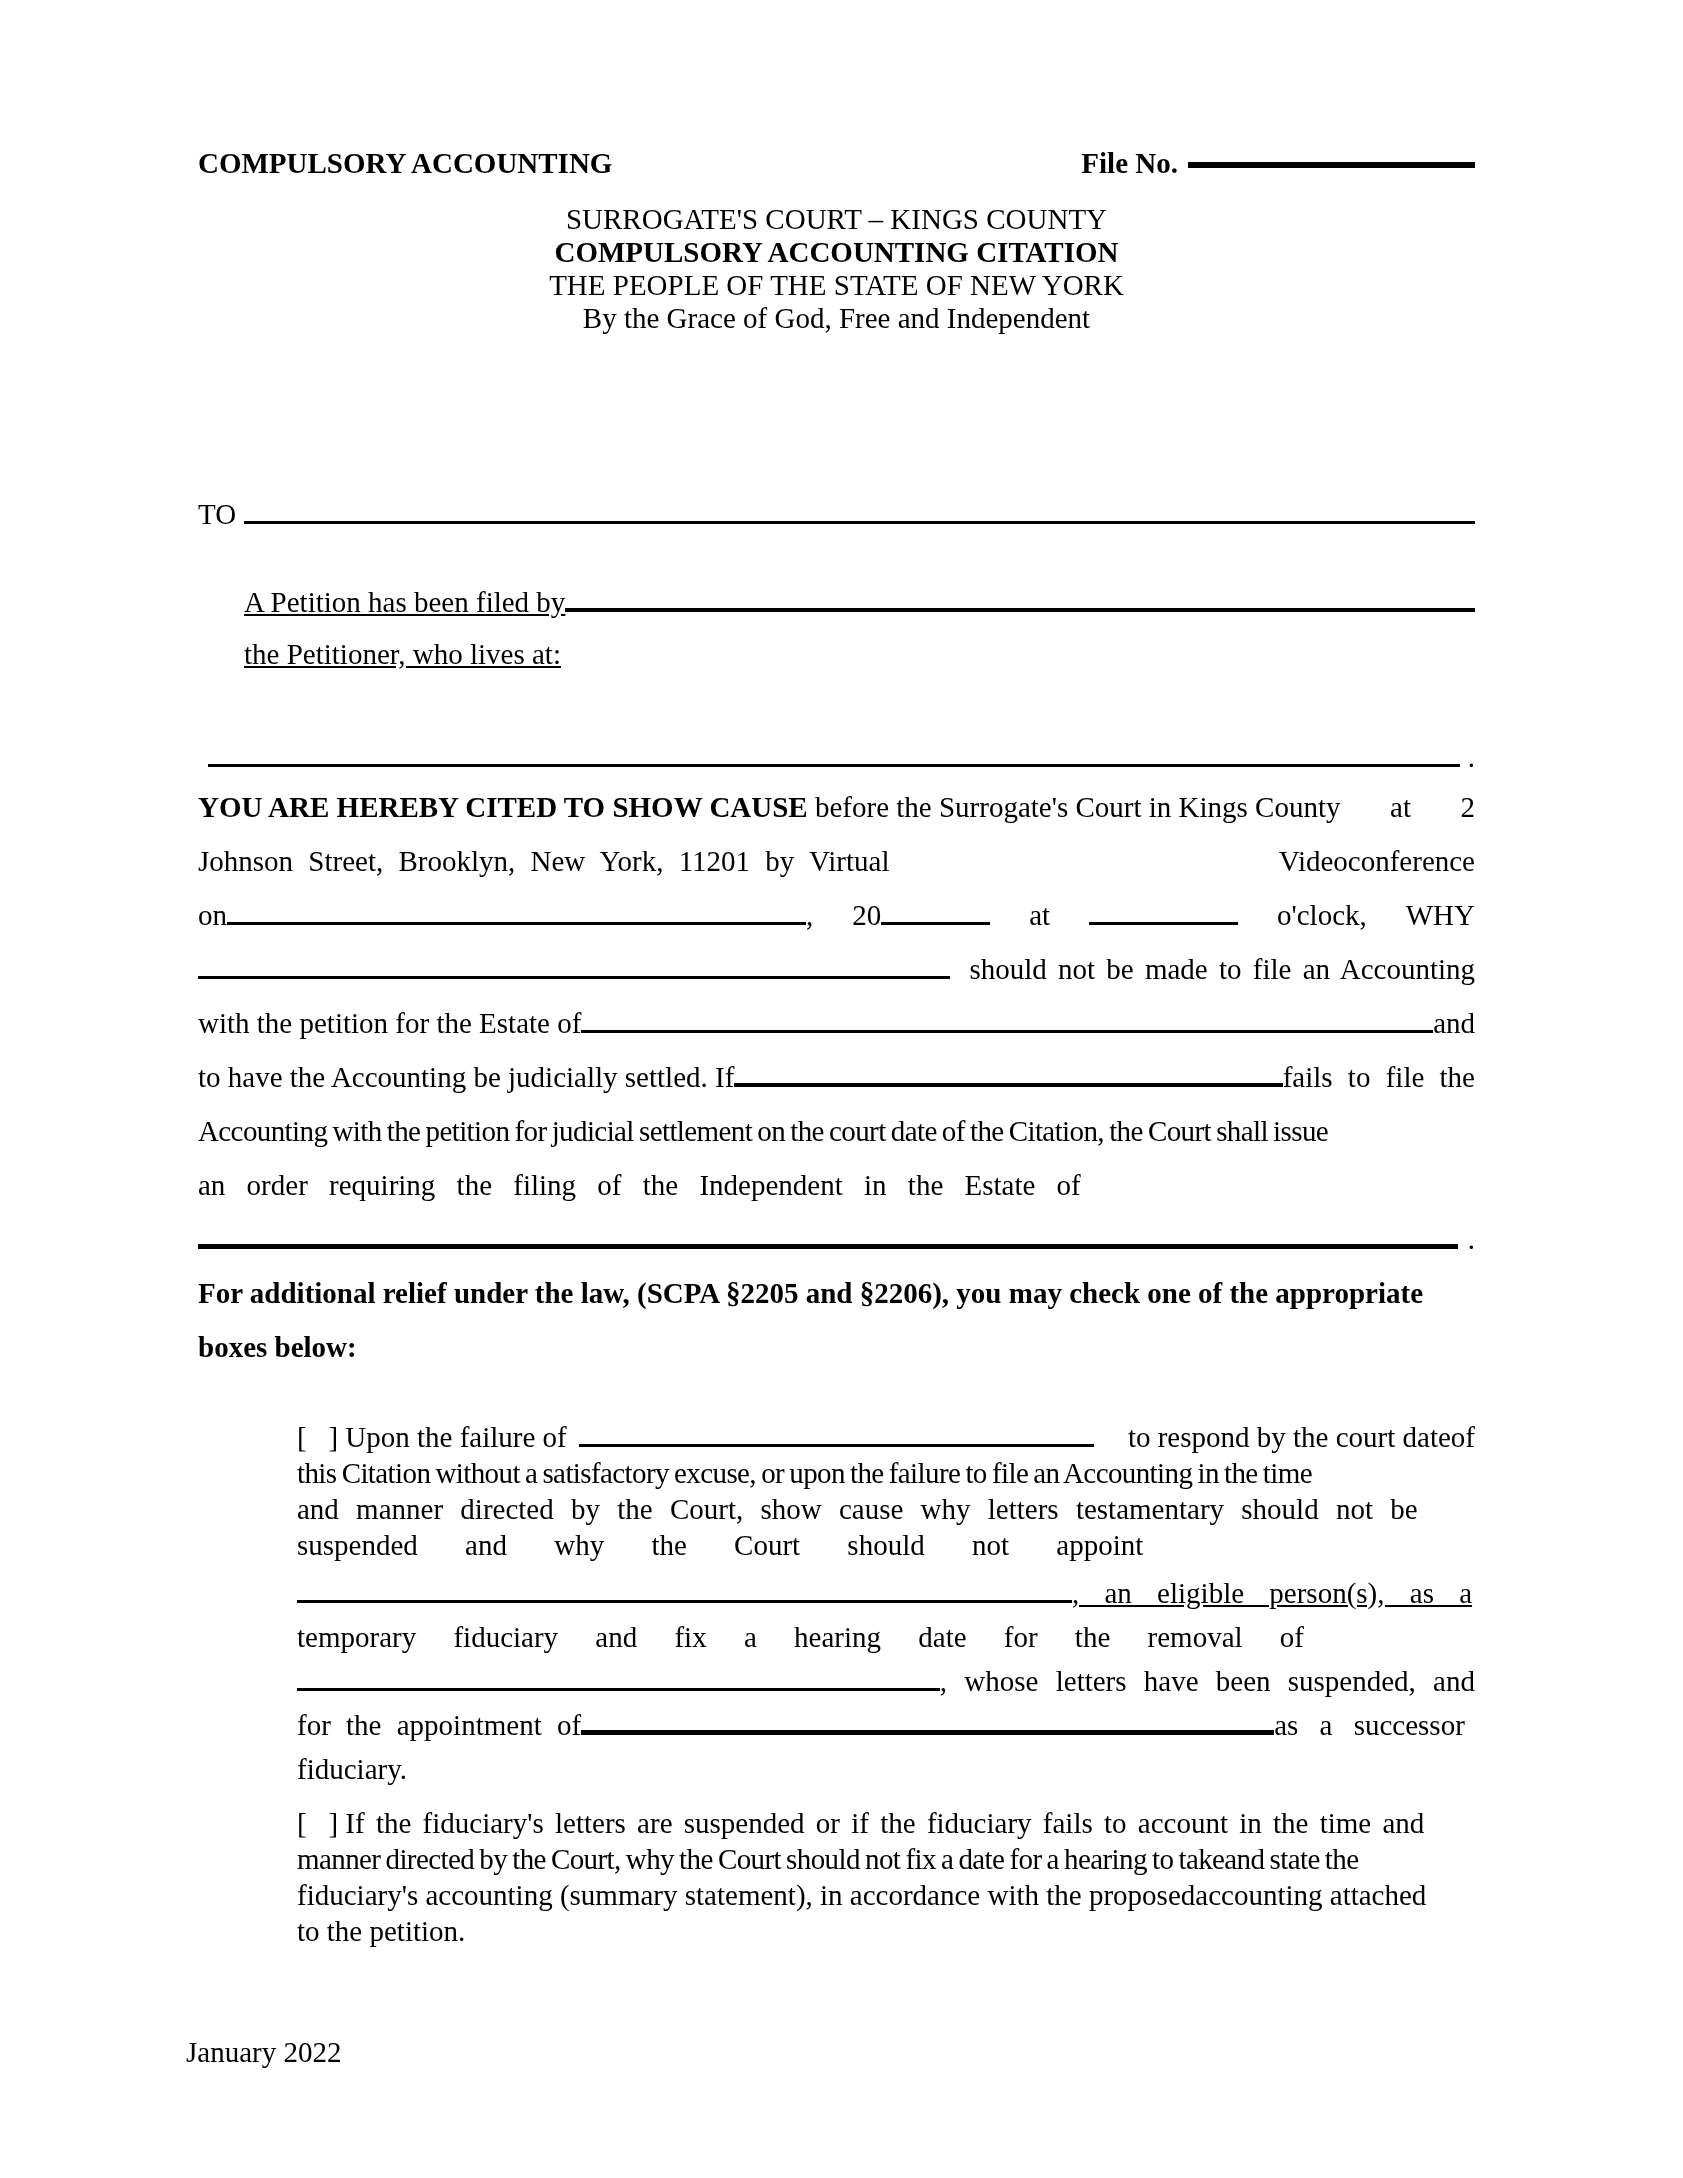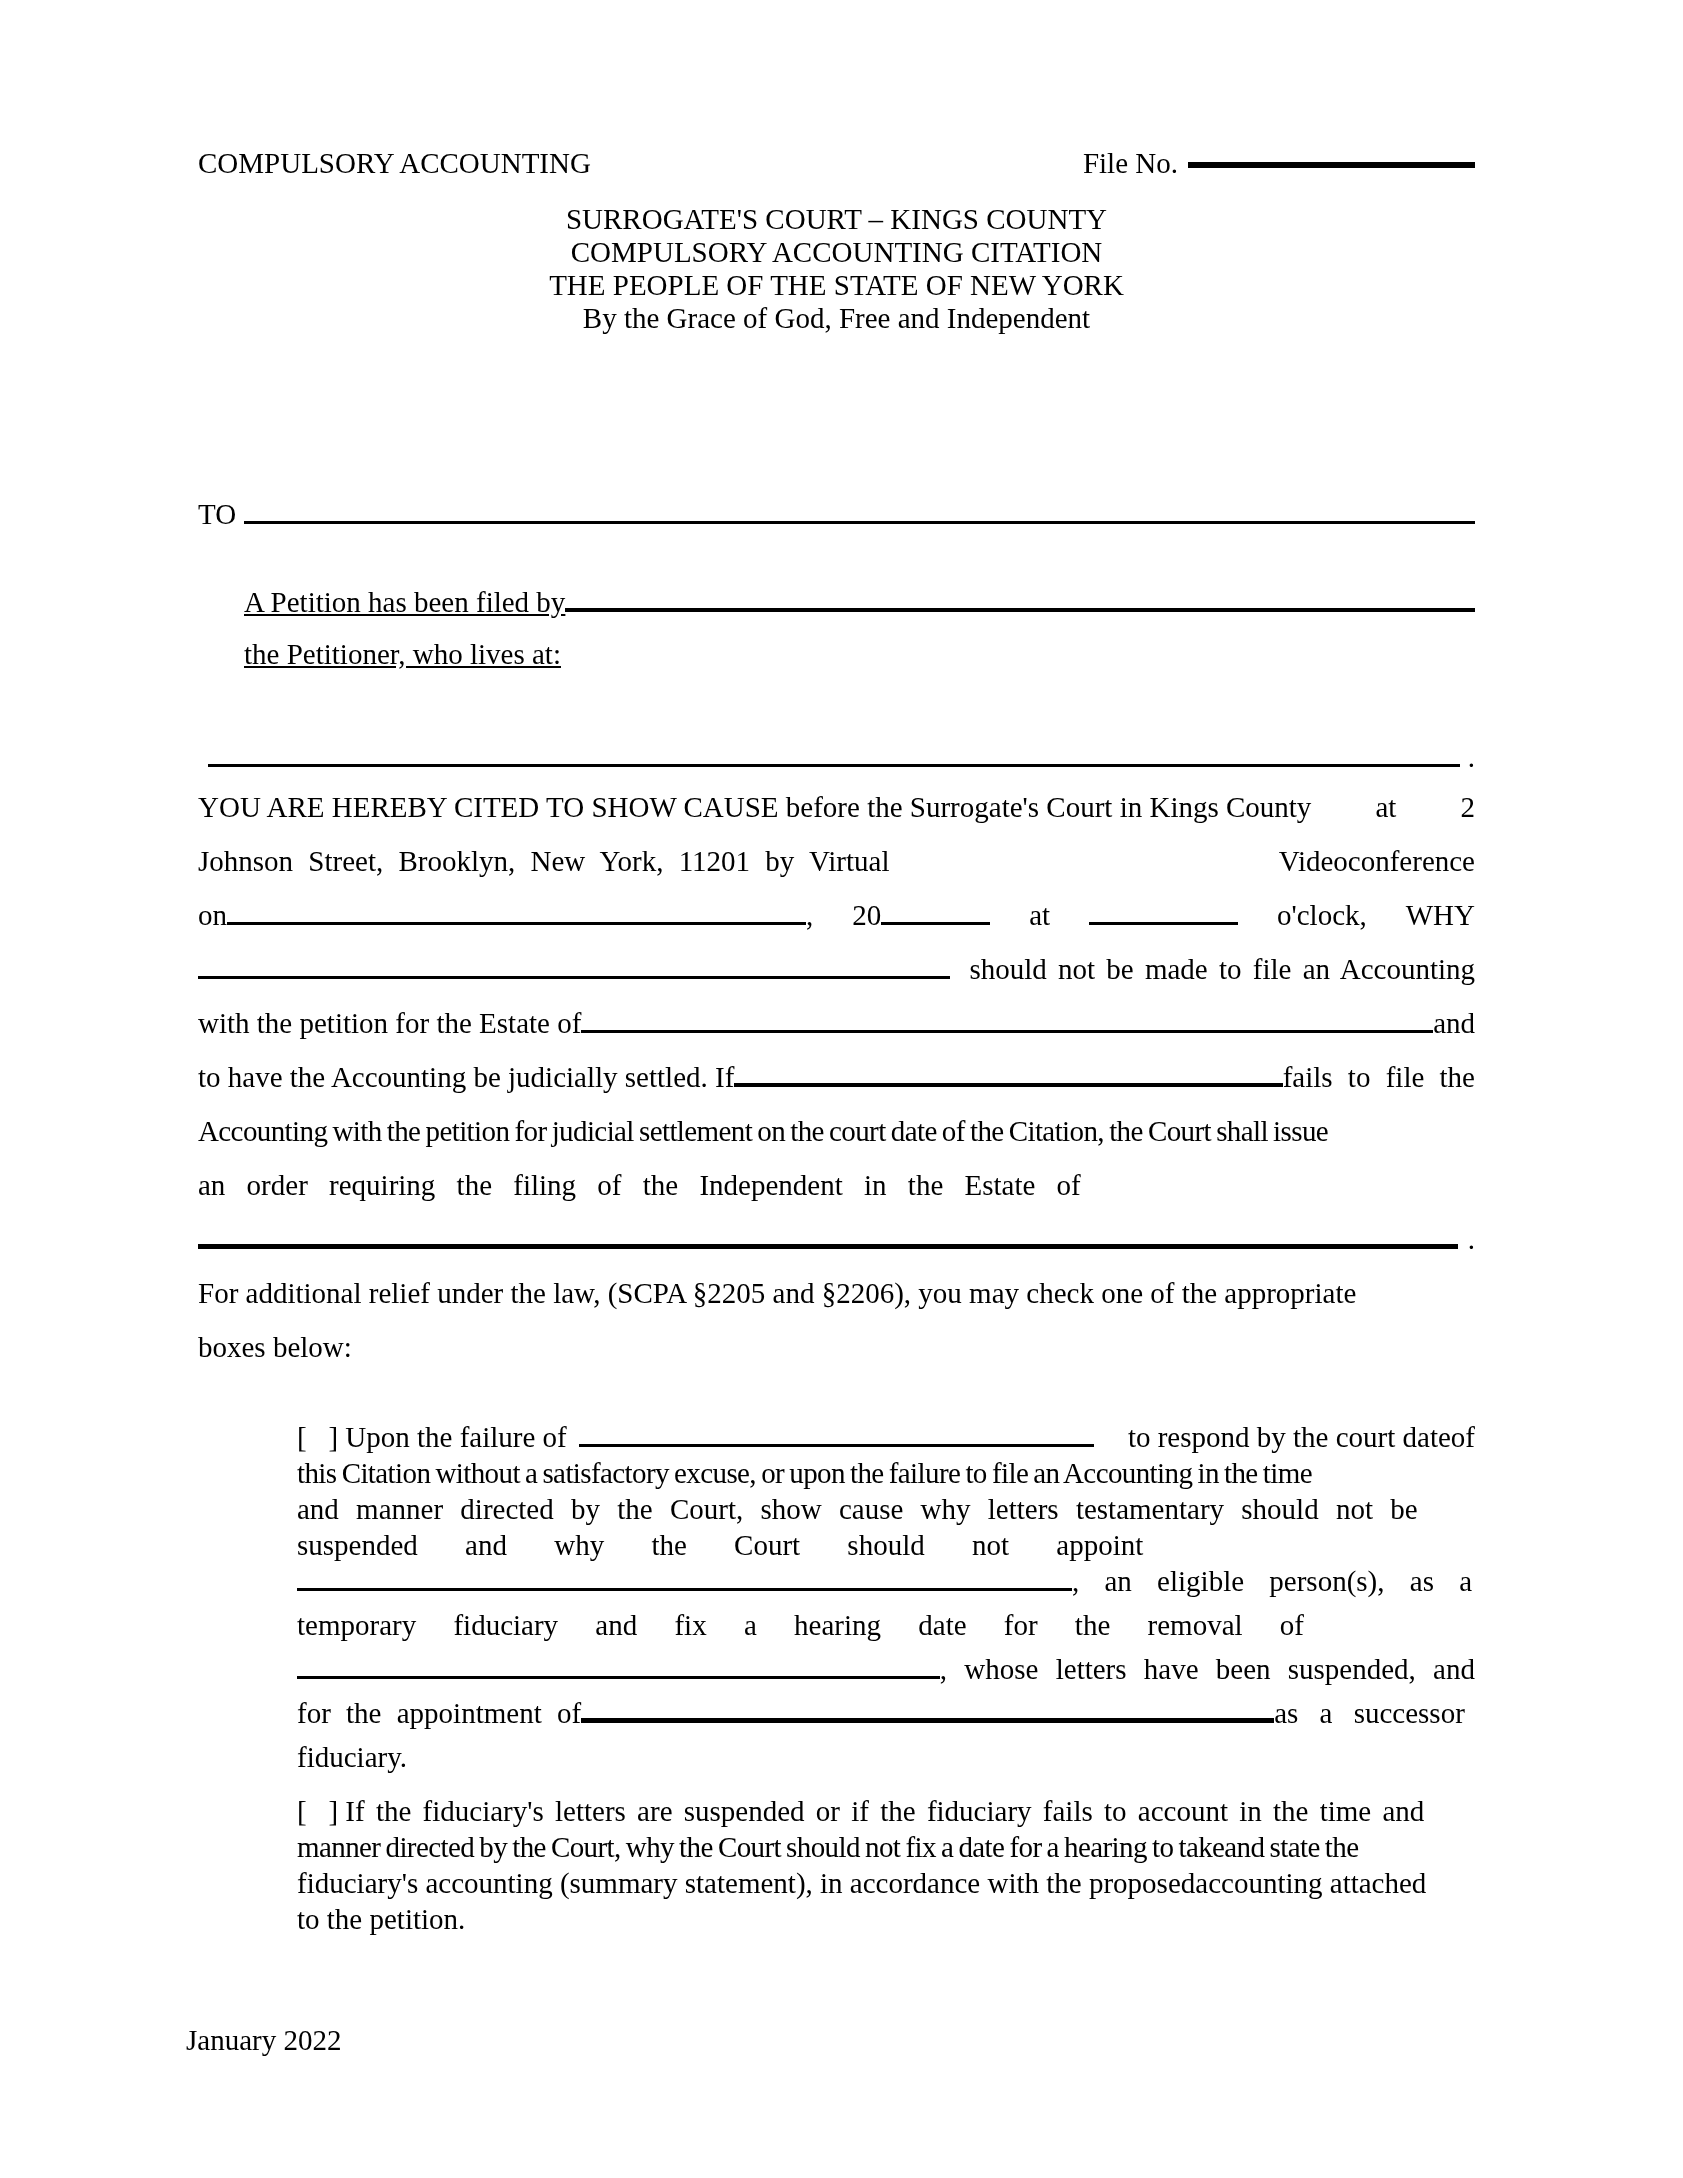--- a/index.html
+++ b/index.html
@@ -4,21 +4,21 @@
 <style>
   html,body{margin:0;padding:0;background:#e8e8e8;}
   .page{
     width:1683px;height:2178px;background:#ffffff;margin:0 auto;
     font-family:"Liberation Serif","DejaVu Serif",serif;
     font-size:29px;color:#000;position:relative;overflow:hidden;
   }
   .content{padding:147px 208px 0 198px;}
   .row{display:flex;align-items:baseline;}
   .row span{white-space:pre;}
-  .b{font-weight:normal;}
+  .b{font-weight:bold;}
   .center{text-align:center;line-height:33px;}
   
   .bl{display:inline-block;height:2px;border-bottom:3px solid #000;}
   .bl.t4{border-bottom-width:4px;}
   .bl.t5{border-bottom-width:5px;}
   .bl.t6{border-bottom-width:6px;}
   .bl.fill{flex:1 1 auto;}
   
   .h40{height:40px;}
   .h55{height:54px;}
@@ -147,21 +147,21 @@
       </div>
       <div class="row h36">
         <span class="tight">this Citation without a satisfactory excuse, or upon the failure to file an Accounting in the time</span>
       </div>
       <div class="row h36">
         <span class="ws10">and manner directed by the Court, show cause why letters testamentary should not be</span>
       </div>
       <div class="row h36">
         <span class="ws40">suspended and why the Court should not appoint</span>
       </div>
-      <div class="row h44" style="">
+      <div class="row h44" style="margin-top:12px;text-decoration:underline;">
         <span class="bl" style="width:775px;"></span>
         <span class="ws18">, an eligible person(s), as a</span>
       </div>
       <div class="row h44">
         <span class="ws30">temporary fiduciary and fix a hearing date for the removal of</span>
       </div>
       <div class="row h44">
         <span class="bl" style="width:664px;"></span>
         <span class="ws10">, whose letters have been suspended, and</span>
       </div>

